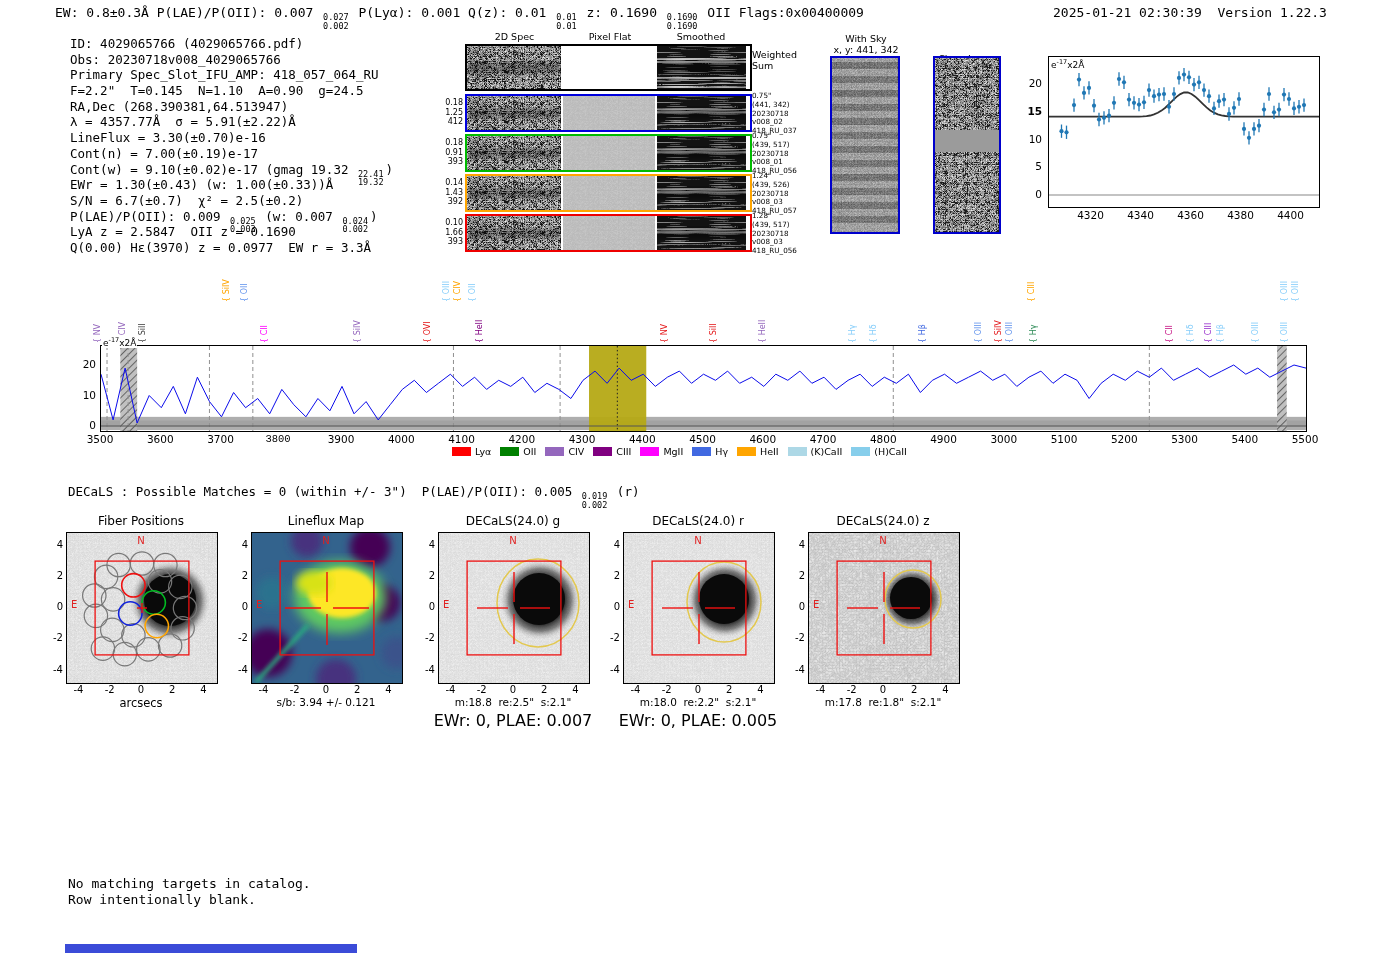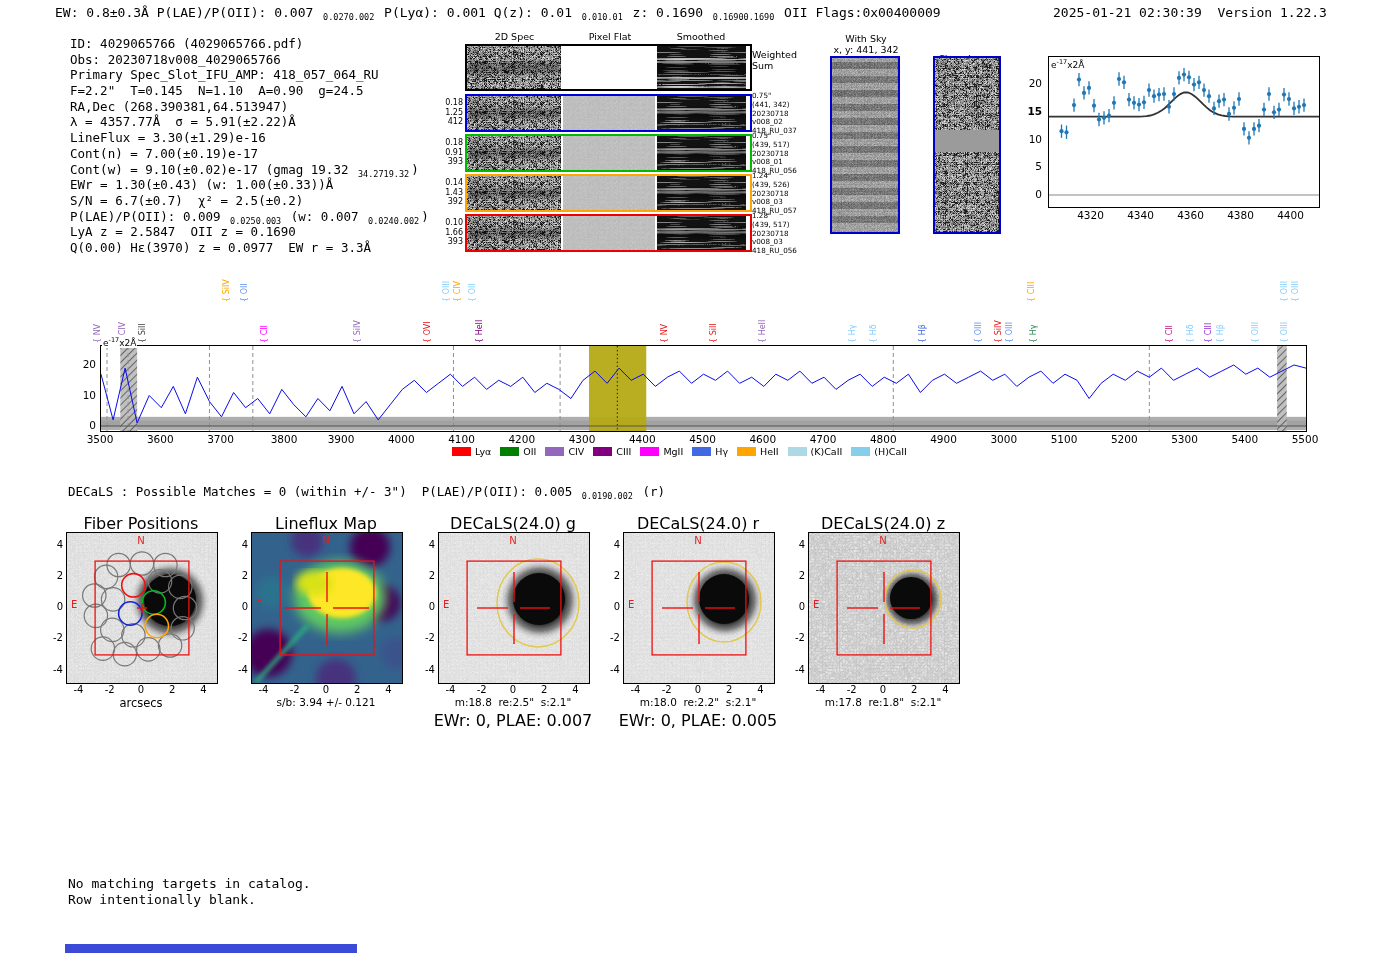--- a/index.html
+++ b/index.html
@@ -1,19 +1,19 @@
 <!DOCTYPE html>
 <html><head>
 <meta charset="utf-8">
 <style>
   html,body{margin:0;padding:0;background:#fff;}
   body{position:relative;width:1400px;height:953px;overflow:hidden;font-family:"DejaVu Sans",sans-serif;color:#000;}
   .mono{font-family:"DejaVu Sans Mono",monospace;}
   .abs{position:absolute;}
-  .frac{display:inline-flex;flex-direction:row;font-size:8.5px;line-height:8.5px;vertical-align:-3px;text-align:center;margin:0 2px;}
+  .frac{display:inline-flex;flex-direction:column;font-size:8.5px;line-height:8.5px;vertical-align:-3px;text-align:center;margin:0 2px;}
   #header-left{left:55px;top:5px;font-size:13px;white-space:nowrap;}
   #header-right{left:1053px;top:5px;font-size:13px;white-space:pre;}
   #info{left:70px;top:36px;font-size:12.5px;}
   #info .line{height:15.7px;white-space:pre;}
   .colhdr{position:absolute;top:31px;text-align:center;font-size:9.5px;}
   .cutrow{position:absolute;left:465px;width:283px;overflow:hidden;background:#fff;}
   .cutimg{position:absolute;top:0;height:100%;}
   .llab{position:absolute;width:23px;text-align:right;font-size:8px;line-height:9.6px;}
   .rlab{position:absolute;left:752px;font-size:7.2px;line-height:8.8px;white-space:pre;}
   .skytitle{position:absolute;top:33px;text-align:center;font-size:9.5px;line-height:11px;}
@@ -23,21 +23,21 @@
   .tick{position:absolute;font-size:10.5px;text-align:center;width:40px;height:12px;line-height:12px;}
   .ytick{position:absolute;font-size:10.5px;text-align:right;width:24px;height:12px;line-height:12px;}
   .units{position:absolute;font-size:9px;background:#fff;padding:0 1px;white-space:nowrap;z-index:5;}
   .units sup{font-size:6.5px;}
   #main-box{left:100px;top:345px;width:1205px;height:85px;border:1px solid #000;overflow:hidden;background:#fff;}
   .lbl{position:absolute;font-size:8px;line-height:9px;height:9px;transform:rotate(-90deg);transform-origin:0 100%;white-space:nowrap;z-index:4;}
   #legend{left:452px;top:446px;display:flex;gap:9px;align-items:center;font-size:9.5px;}
   .sw{display:inline-block;width:19px;height:9px;margin-right:4px;vertical-align:-1px;}
   #decals-line{left:68px;top:484px;font-size:12.5px;white-space:pre;}
   .bpanel{position:absolute;top:514px;width:185px;height:216px;}
-  .ptitle{position:absolute;left:24px;width:150px;top:0;text-align:center;font-size:16px;}
+  .ptitle{position:absolute;left:24px;width:150px;top:0;text-align:center;font-size:12px;}
   .pbox{position:absolute;left:24px;top:18px;width:150px;height:150px;border:1px solid #000;overflow:hidden;}
   .pn{position:absolute;left:24px;width:150px;top:21px;text-align:center;color:#e02020;font-size:10px;z-index:6;}
   .pe{position:absolute;left:29px;top:85px;color:#e02020;font-size:10px;z-index:6;}
   .ptk{position:absolute;font-size:10px;text-align:center;width:20px;height:11px;line-height:11px;}
   .pytk{position:absolute;font-size:10px;text-align:right;width:20px;height:11px;line-height:11px;}
   .pxlabel{position:absolute;left:24px;width:150px;top:182px;text-align:center;font-size:11.5px;}
   .pcap1{position:absolute;left:-10px;width:218px;top:182px;text-align:center;font-size:10.5px;white-space:pre;}
   .pcap2{position:absolute;left:-10px;width:218px;top:197px;text-align:center;font-size:16px;}
   #footer{left:68px;top:876px;font-size:13px;line-height:15.5px;white-space:pre;}
   #bottom-bar{left:65px;top:944px;width:292px;height:9px;background:#3b4bd8;}
@@ -142,23 +142,23 @@
     </span><span> OII  Flags:0x00400009</span></div>
 <div class="abs mono" id="header-right"><span>2025-01-21 02:30:39</span><span>  </span><span>Version 1.22.3</span></div>
 
 <div class="abs mono" id="info">
     <div class="line"><span>ID: 4029065766 (4029065766.pdf)</span></div>
     <div class="line"><span>Obs: 20230718v008_4029065766</span></div>
     <div class="line"><span>Primary Spec_Slot_IFU_AMP: 418_057_064_RU</span></div>
     <div class="line"><span>F=2.2"  T=0.145  N=1.10  A=0.90  g=24.5</span></div>
     <div class="line"><span>RA,Dec (268.390381,64.513947)</span></div>
     <div class="line"><span>λ = 4357.77Å  σ = 5.91(±2.22)Å</span></div>
-    <div class="line"><span>LineFlux = 3.30(±1.29)e-16</span></div>
+    <div class="line"><span>LineFlux = 3.30(±0.70)e-16</span></div>
     <div class="line"><span>Cont(n) = 7.00(±0.19)e-17</span></div>
-    <div class="line"><span>Cont(w) = 9.10(±0.02)e-17 (gmag 19.32 </span><span class="frac"><span>34.27</span><span>19.32</span></span><span>)</span></div>
+    <div class="line"><span>Cont(w) = 9.10(±0.02)e-17 (gmag 19.32 </span><span class="frac"><span>22.41</span><span>19.32</span></span><span>)</span></div>
     <div class="line"><span>EWr = 1.30(±0.43) (w: 1.00(±0.33))Å</span></div>
     <div class="line"><span>S/N = 6.7(±0.7)  χ² = 2.5(±0.2)</span></div>
     <div class="line"><span>P(LAE)/P(OII): 0.009 </span><span class="frac"><span>0.025</span><span>0.003</span></span><span> (w: 0.007 </span><span class="frac"><span>0.024</span><span>0.002</span></span><span>)</span></div>
     <div class="line"><span>LyA z = 2.5847  OII z = 0.1690</span></div>
     <div class="line"><span>Q(0.00) Hε(3970) z = 0.0977  EW r = 3.3Å</span></div>
   </div>
 
 <div id="cutouts">
     <div class="colhdr" style="left: 467px; width: 95px;">2D Spec</div>
     <div class="colhdr" style="left: 566px; width: 88px;">Pixel Flat</div>
@@ -682,21 +682,21 @@
     <span class="ptk" style="left: 151.5px; top: 170px;">4</span>
     <span class="pytk" style="left: 1px; top: 24.5px;">4</span>
   </div>
 
 <div class="abs mono" id="footer"><div>No matching targets in catalog.</div><div>Row intentionally blank.</div></div>
 <div class="abs" id="bottom-bar"></div>
 
 <span class="tick abs" style="left: 80px; top: 433px;">3500</span>
 <span class="tick abs" style="left: 140.25px; top: 433px;">3600</span>
 <span class="tick abs" style="left: 200.5px; top: 433px;">3700</span>
-<span class="tick abs" style="left: 264px; top: 433px;">3800</span>
+<span class="tick abs" style="left: 258px; top: 433px; font-family: Liberation Mono, monospace;">3800</span>
 <span class="tick abs" style="left: 321px; top: 433px;">3900</span>
 <span class="tick abs" style="left: 381.25px; top: 433px;">4000</span>
 <span class="tick abs" style="left: 441.5px; top: 433px;">4100</span>
 <span class="tick abs" style="left: 501.75px; top: 433px;">4200</span>
 <span class="tick abs" style="left: 562px; top: 433px;">4300</span>
 <span class="tick abs" style="left: 622.25px; top: 433px;">4400</span>
 <span class="tick abs" style="left: 682.5px; top: 433px;">4500</span>
 <span class="tick abs" style="left: 742.75px; top: 433px;">4600</span>
 <span class="tick abs" style="left: 803px; top: 433px;">4700</span>
 <span class="tick abs" style="left: 863.25px; top: 433px;">4800</span>

